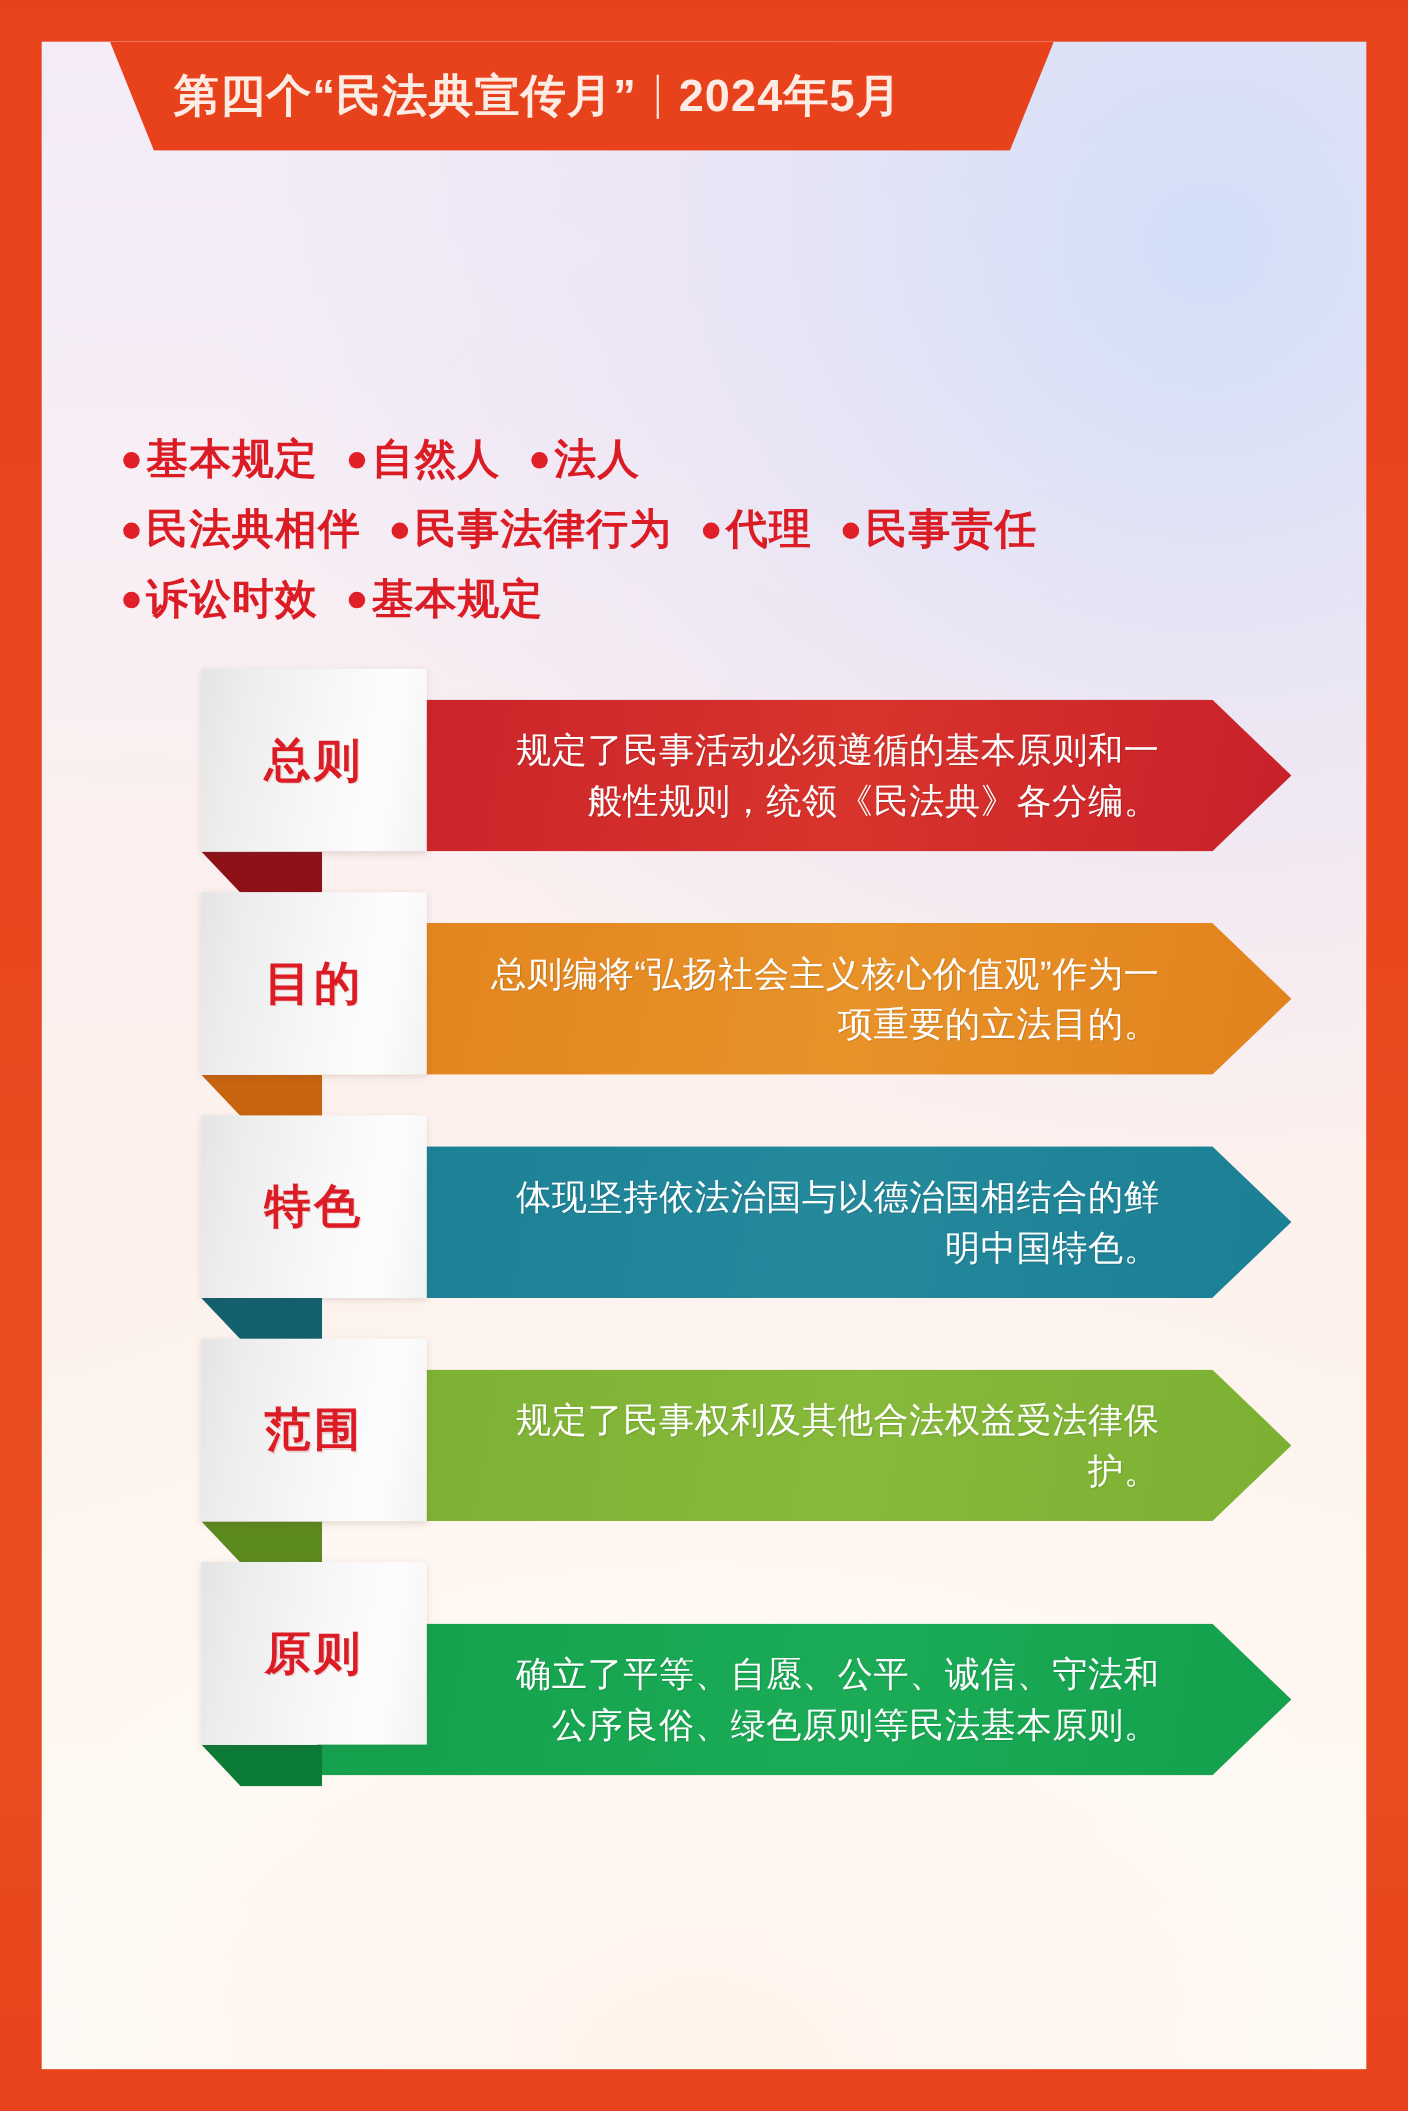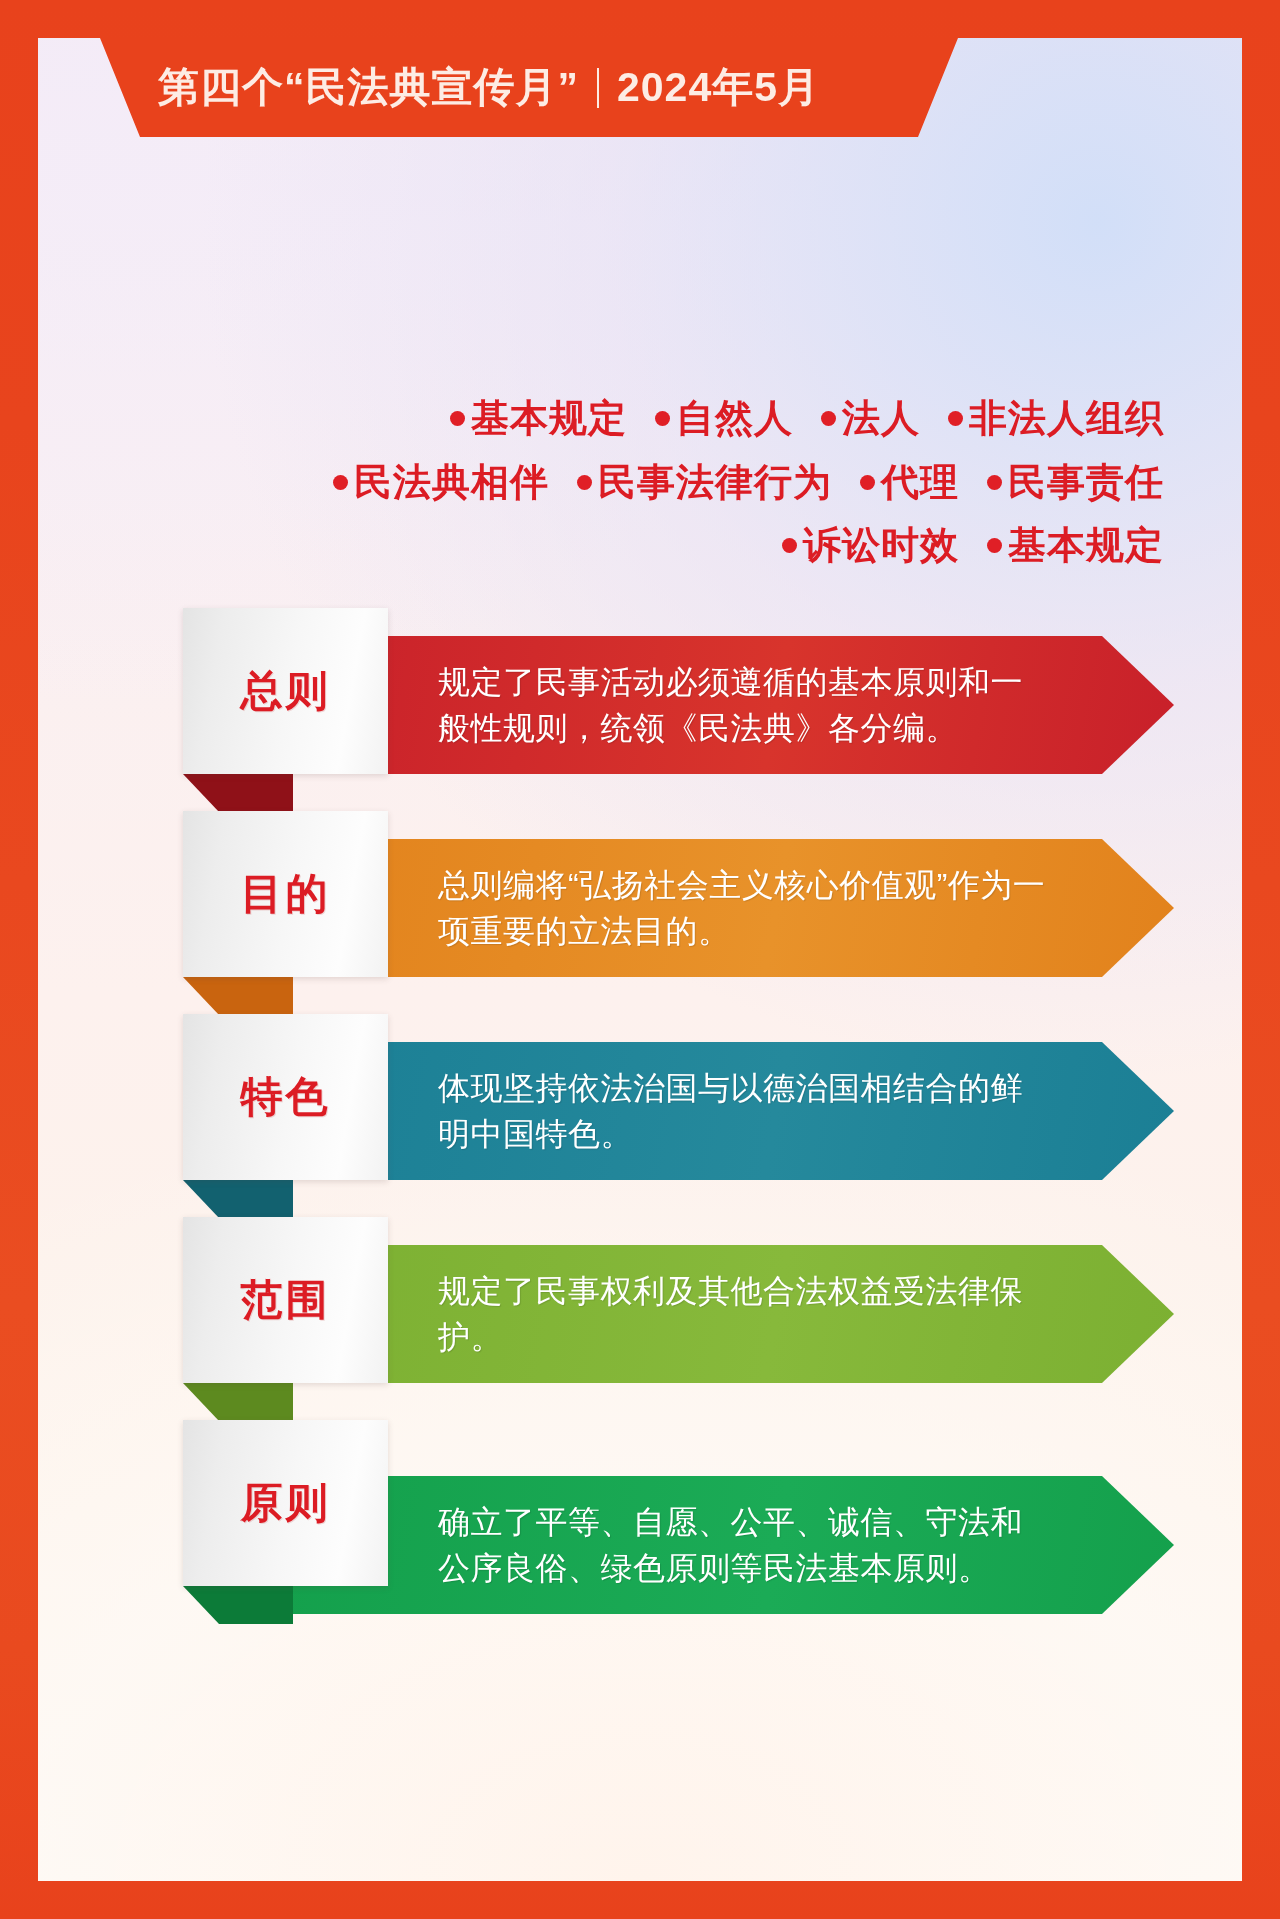--- a/index.html
+++ b/index.html
@@ -113,21 +113,21 @@
   
   .keywords {
     position: absolute;
     left: 60px;
     top: 358px;
     width: 1080px;
     text-align: center;
   }
   .kw-row {
     display: flex;
-    justify-content: flex-end;
+    justify-content: flex-start;
     align-items: center;
     flex-wrap: nowrap;
     margin-bottom: 18px;
     gap: 0px;
   }
   .kw-item {
     display: inline-flex;
     align-items: center;
     color: #dc1c24;
     font-size: 38px;
@@ -174,20 +174,21 @@
   }
   .band-desc {
     color: #ffffff;
     font-size: 32px;
     line-height: 1.45;
     font-weight: 500;
     padding-left: 150px;
     padding-right: 120px;
     letter-spacing: 0.5px;
     text-shadow: 1px 1px 1px rgba(0,0,0,0.12);
+    text-align: right;
   }
 
   
   .band-fold {
     position: absolute;
     left: 145px;
     top: 166px;
     width: 110px;
     height: 38px;
     -webkit-clip-path: polygon(0 0, 110px 0, 110px 38px, 36px 38px);
@@ -257,24 +258,20 @@
             <span>基本规定</span>
           </span>
         <span class="kw-item" style="color: rgb(220, 28, 36);">
             <span class="kw-dot" style="background: rgb(224, 31, 38);"></span>
             <span>自然人</span>
           </span>
         <span class="kw-item" style="color: rgb(220, 28, 36);">
             <span class="kw-dot" style="background: rgb(224, 31, 38);"></span>
             <span>法人</span>
           </span>
-        <span class="kw-item" style="color: rgb(220, 28, 36);">
-            <span class="kw-dot" style="background: rgb(224, 31, 38);"></span>
-            <span>非法人组织</span>
-          </span>
       </div>
       <div class="kw-row">
         <span class="kw-item" style="color: rgb(220, 28, 36);">
             <span class="kw-dot" style="background: rgb(224, 31, 38);"></span>
             <span>民法典相伴</span>
           </span>
         <span class="kw-item" style="color: rgb(220, 28, 36);">
             <span class="kw-dot" style="background: rgb(224, 31, 38);"></span>
             <span>民事法律行为</span>
           </span>

